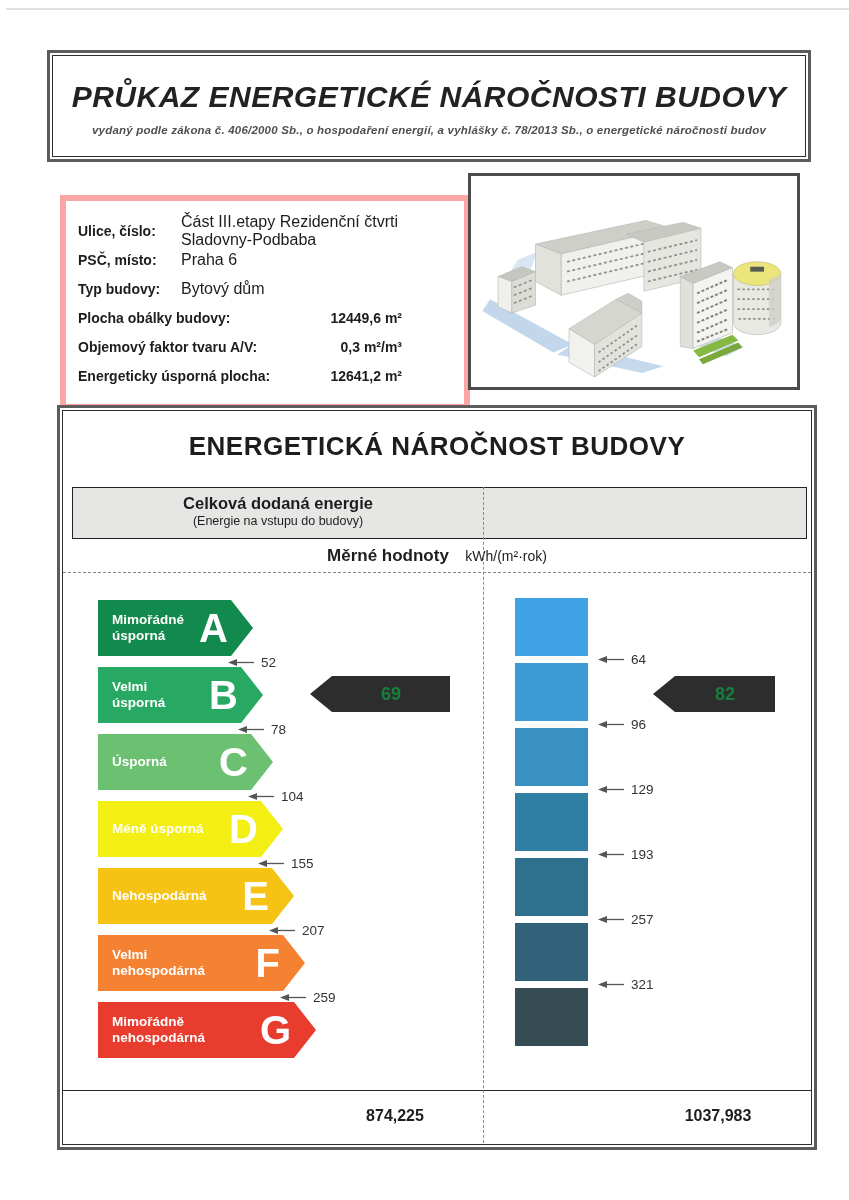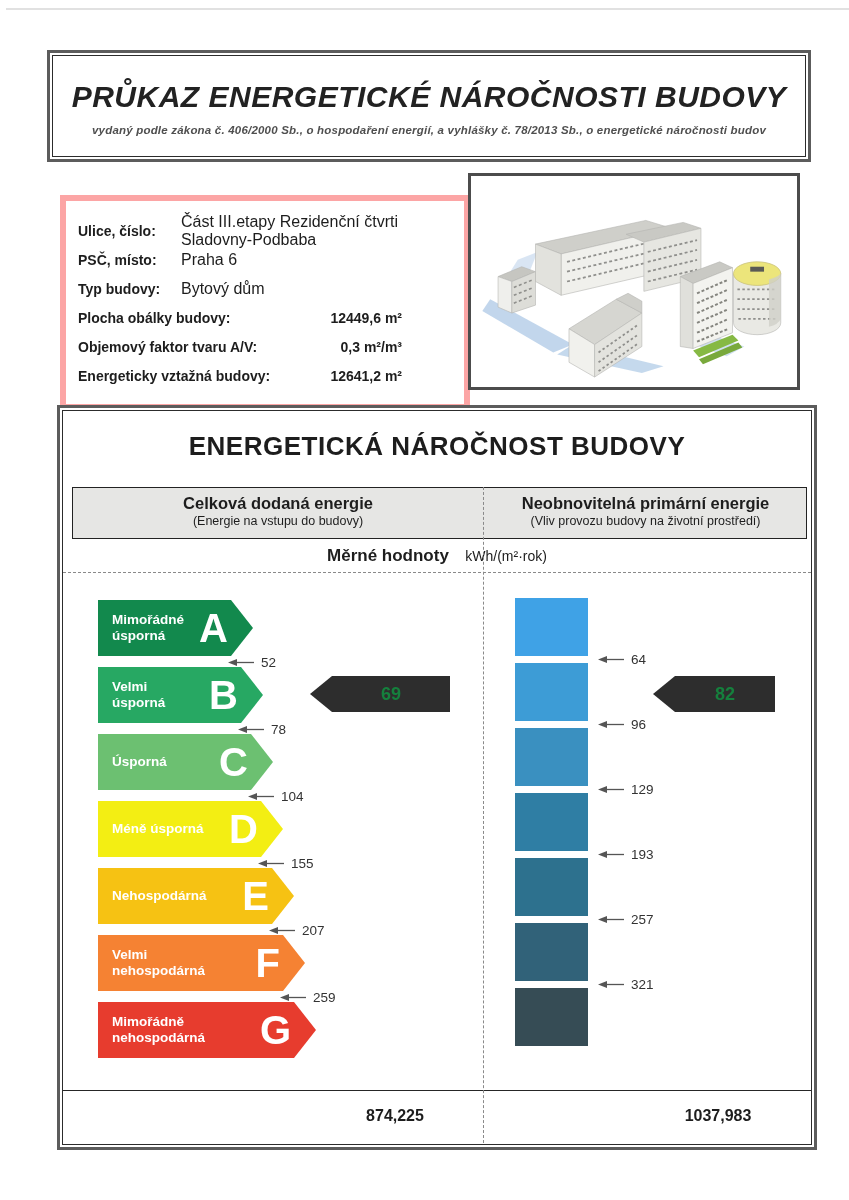--- a/index.html
+++ b/index.html
@@ -99,21 +99,21 @@
         </div>
         <div class="info-row right">
           <span class="info-label">Plocha obálky budovy:</span>
           <span class="info-value">12449,6 m²</span>
         </div>
         <div class="info-row right">
           <span class="info-label">Objemový faktor tvaru A/V:</span>
           <span class="info-value">0,3 m²/m³</span>
         </div>
         <div class="info-row right">
-          <span class="info-label">Energeticky vztažná budovy:</span>
+          <span class="info-label">Energeticky úsporná plocha:</span>
           <span class="info-value">12641,2 m²</span>
         </div>
       </div>
   </div>
 
   <div class="img-box">
     <svg viewBox="0 0 316 200" preserveAspectRatio="xMidYMid meet">
       <rect x="0" y="0" width="316" height="200" fill="#ffffff"></rect>
 
       <polygon points="12,118 96,164 76,172 4,130" fill="#b7cfe9" opacity="0.85"></polygon>
@@ -198,24 +198,20 @@
 
   <div class="framed" style="left:57px;top:405px;width:760px;height:745px;">
     <div class="framed-inner" id="main-inner">
       <div class="section-title">ENERGETICKÁ NÁROČNOST BUDOVY</div>
 
       <div class="band">
         <div class="band-col left">
           <div class="bt">Celková dodaná energie</div>
           <div class="bs">(Energie na vstupu do budovy)</div>
         </div>
-        <div class="band-col right">
-          <div class="bt">Neobnovitelná primární energie</div>
-          <div class="bs">(Vliv provozu budovy na životní prostředí)</div>
-        </div>
       </div>
 
       <div class="units-row">
         <span class="ul">Měrné hodnoty</span>
         <span class="uu">kWh/(m²·rok)</span>
       </div>
 
       <div class="v-dash"></div>
 
       <div id="chart-area" style="position:absolute;left:0;top:0;width:748px;height:733px;">

